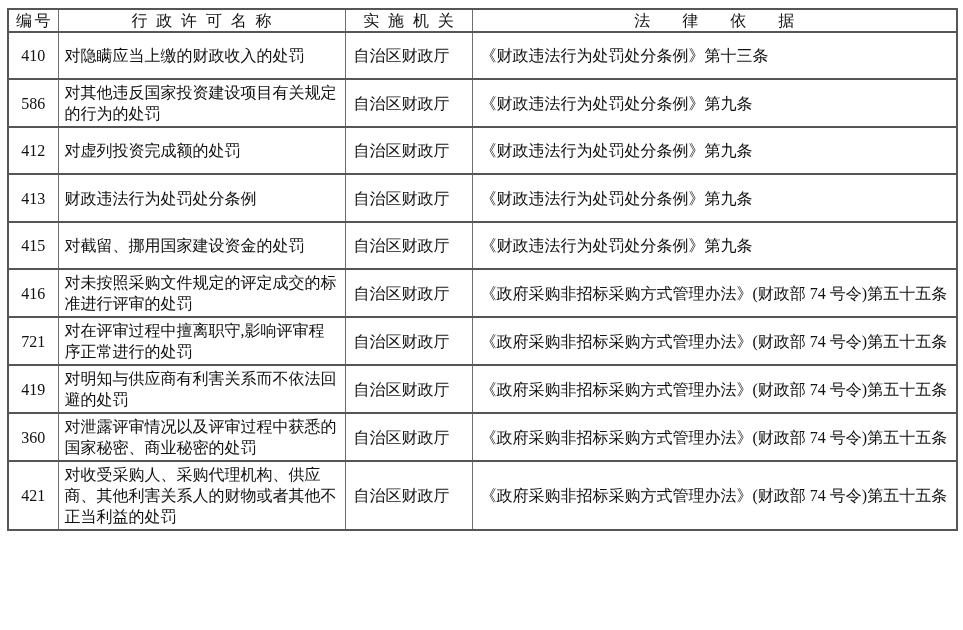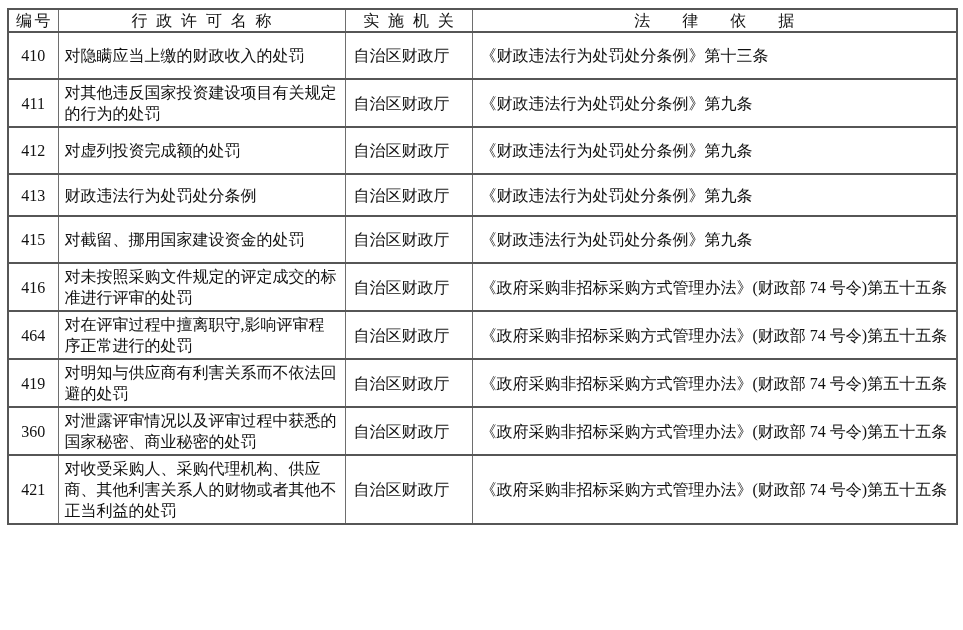--- a/index.html
+++ b/index.html
@@ -42,21 +42,21 @@
   th .sp-md  { letter-spacing: 0.55em; margin-right: -0.55em; }
   th .sp-lg  { letter-spacing: 2.0em;  margin-right: -2.0em; }
 
   td.cell-id  { text-align: center; }
   td.cell-name { text-align: left; padding: 2px 6px; }
   td.cell-org  { text-align: left; padding: 2px 8px; white-space: nowrap; }
   td.cell-law  { text-align: left; padding: 2px 8px; }
 
   tr.hdr   { height: 21px; }
   tr.r-47  { height: 47px; border-radius: 20px; }
-  tr.r-46  { height: 42px; }
+  tr.r-46  { height: 48px; }
   tr.r-48  { height: 48px; }
   tr.r-66  { height: 66px; }
 </style>
 </head>
 <body>
 
 <div class="page">
   <table class="doc-table">
     <colgroup>
       <col class="c-id">
@@ -73,21 +73,21 @@
       </tr>
     </thead>
     <tbody>
       <tr class="r-47">
         <td class="cell-id">410</td>
         <td class="cell-name">对隐瞒应当上缴的财政收入的处罚</td>
         <td class="cell-org">自治区财政厅</td>
         <td class="cell-law">《财政违法行为处罚处分条例》第十三条</td>
       </tr>
       <tr class="r-46">
-        <td class="cell-id">411</td>
+        <td class="cell-id">586</td>
         <td class="cell-name">对其他违反国家投资建设项目有关规定的行为的处罚</td>
         <td class="cell-org">自治区财政厅</td>
         <td class="cell-law">《财政违法行为处罚处分条例》第九条</td>
       </tr>
       <tr class="r-47">
         <td class="cell-id">412</td>
         <td class="cell-name">对虚列投资完成额的处罚</td>
         <td class="cell-org">自治区财政厅</td>
         <td class="cell-law">《财政违法行为处罚处分条例》第九条</td>
       </tr>
@@ -103,21 +103,21 @@
         <td class="cell-org">自治区财政厅</td>
         <td class="cell-law">《财政违法行为处罚处分条例》第九条</td>
       </tr>
       <tr class="r-48">
         <td class="cell-id">416</td>
         <td class="cell-name">对未按照采购文件规定的评定成交的标准进行评审的处罚</td>
         <td class="cell-org">自治区财政厅</td>
         <td class="cell-law">《政府采购非招标采购方式管理办法》(财政部 74 号令)第五十五条</td>
       </tr>
       <tr class="r-48">
-        <td class="cell-id">464</td>
+        <td class="cell-id">721</td>
         <td class="cell-name">对在评审过程中擅离职守,影响评审程序正常进行的处罚</td>
         <td class="cell-org">自治区财政厅</td>
         <td class="cell-law">《政府采购非招标采购方式管理办法》(财政部 74 号令)第五十五条</td>
       </tr>
       <tr class="r-48">
         <td class="cell-id">419</td>
         <td class="cell-name">对明知与供应商有利害关系而不依法回避的处罚</td>
         <td class="cell-org">自治区财政厅</td>
         <td class="cell-law">《政府采购非招标采购方式管理办法》(财政部 74 号令)第五十五条</td>
       </tr>

